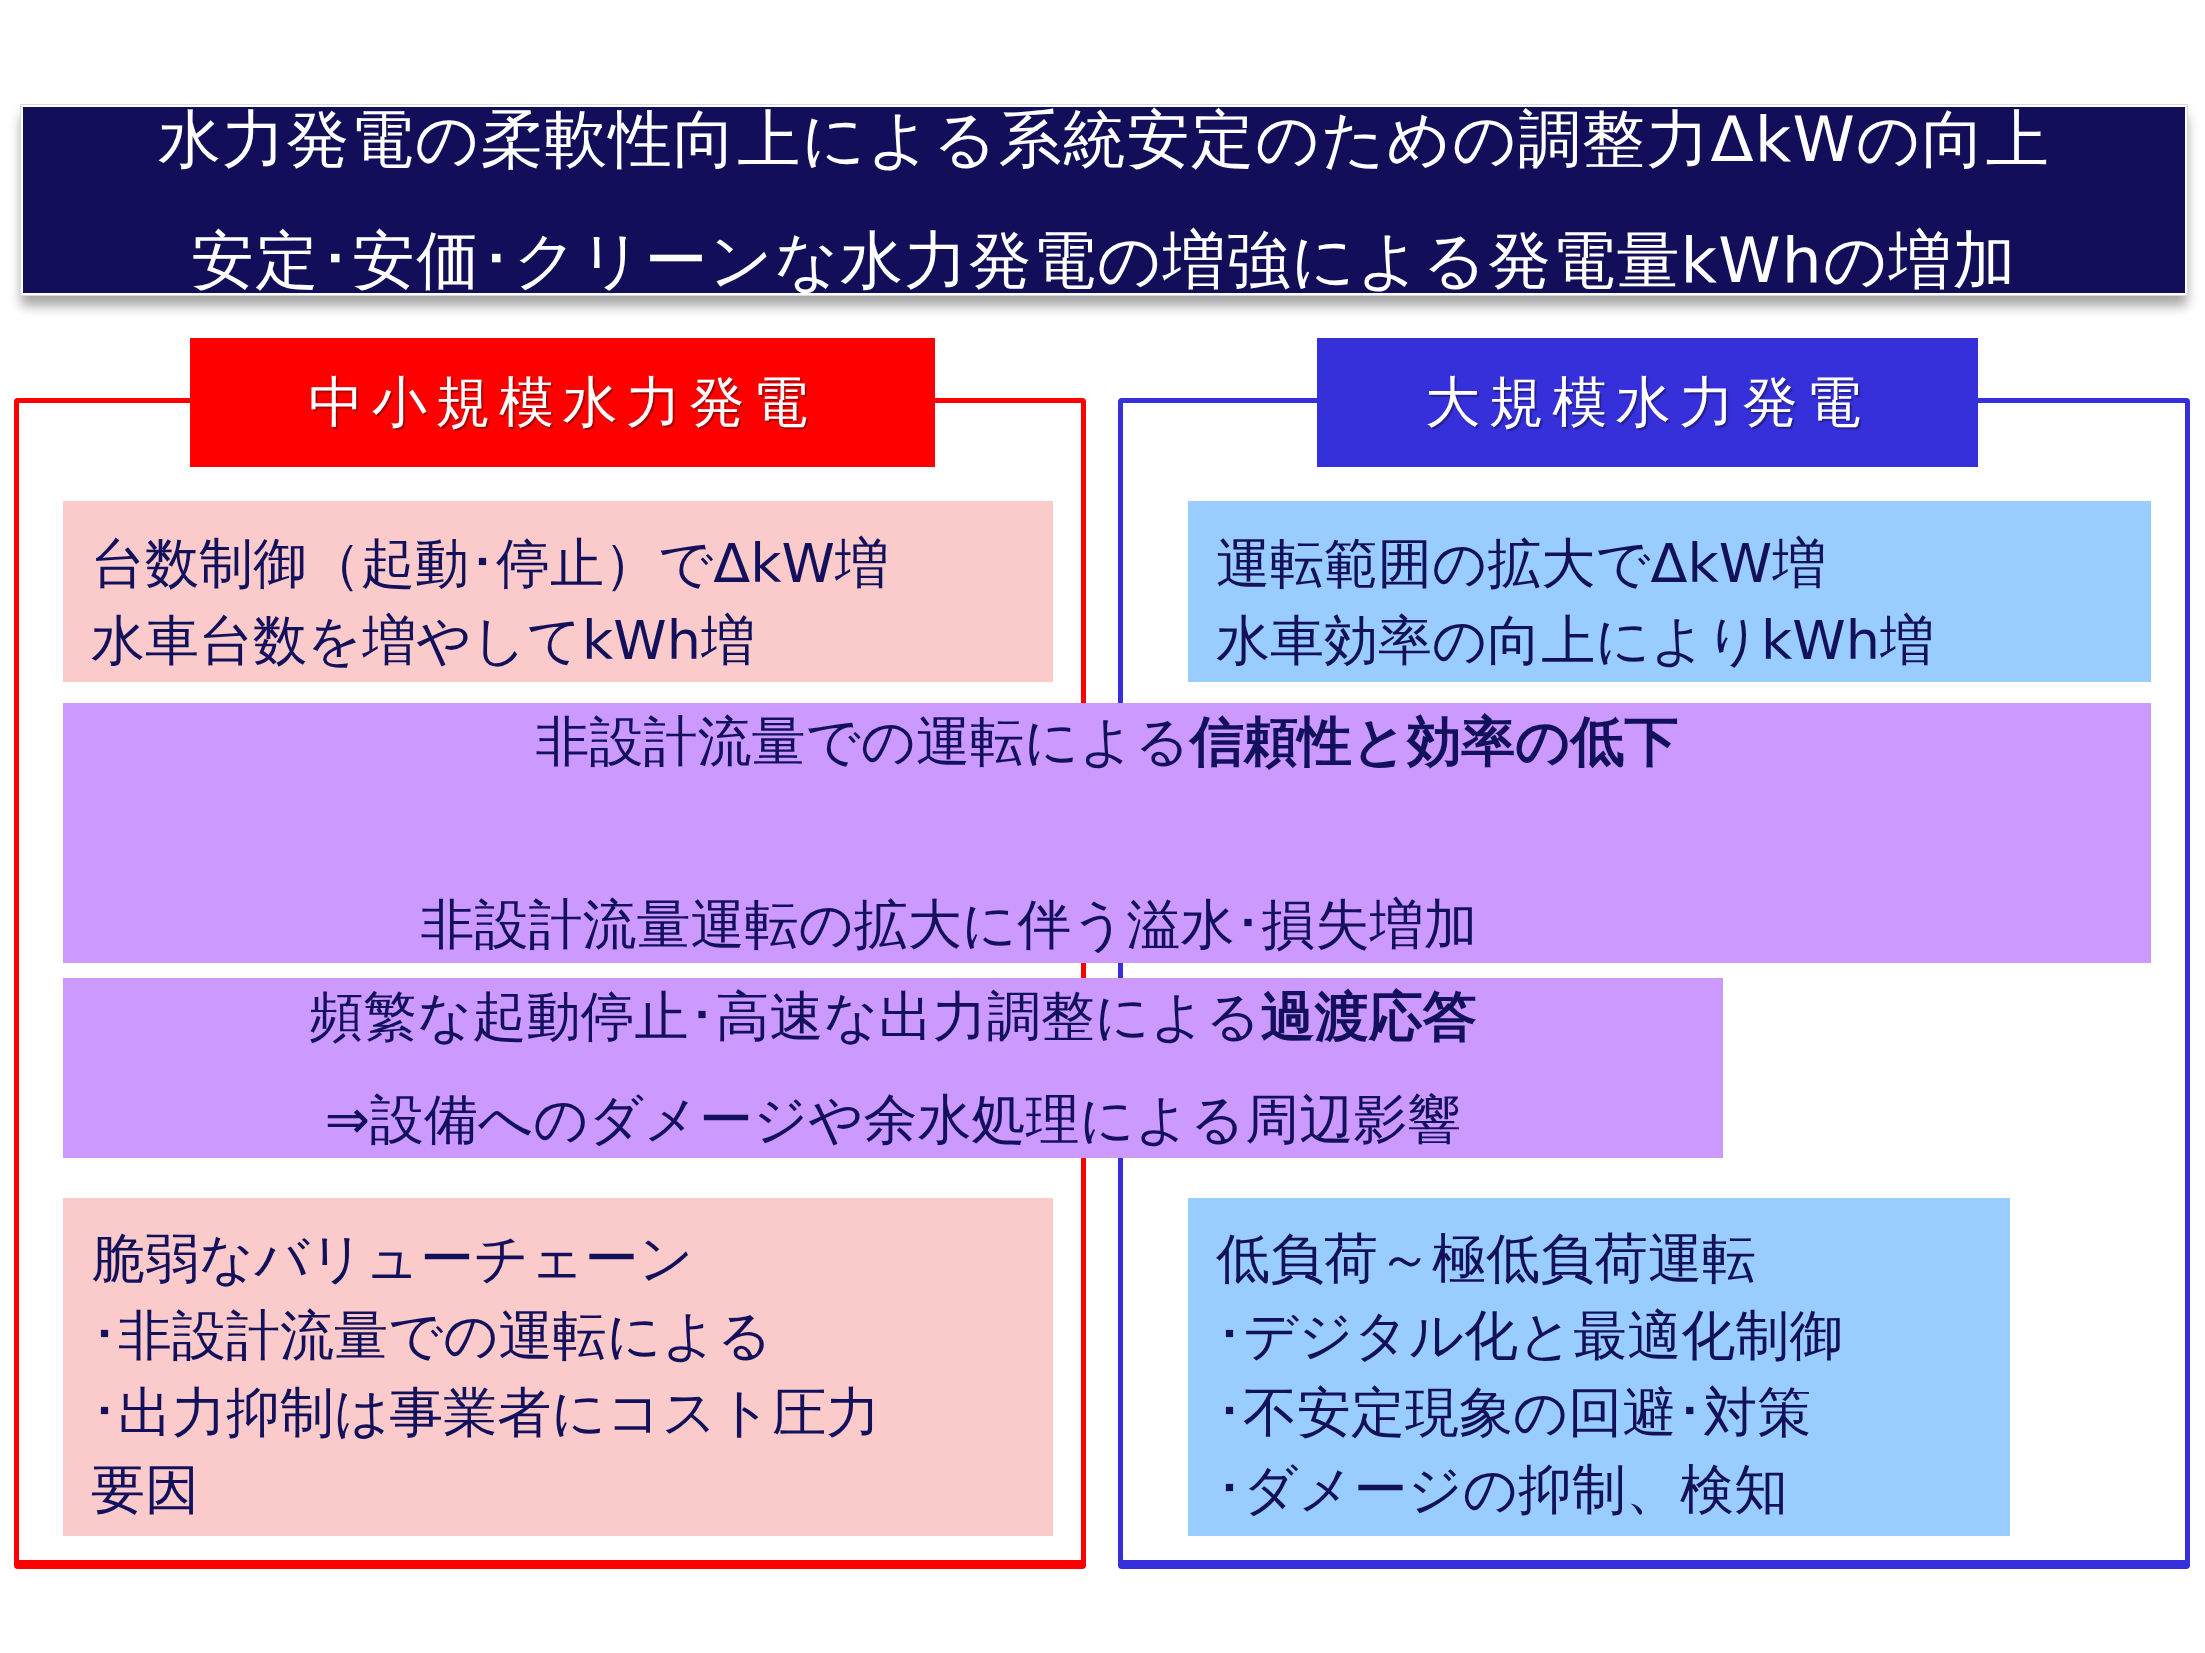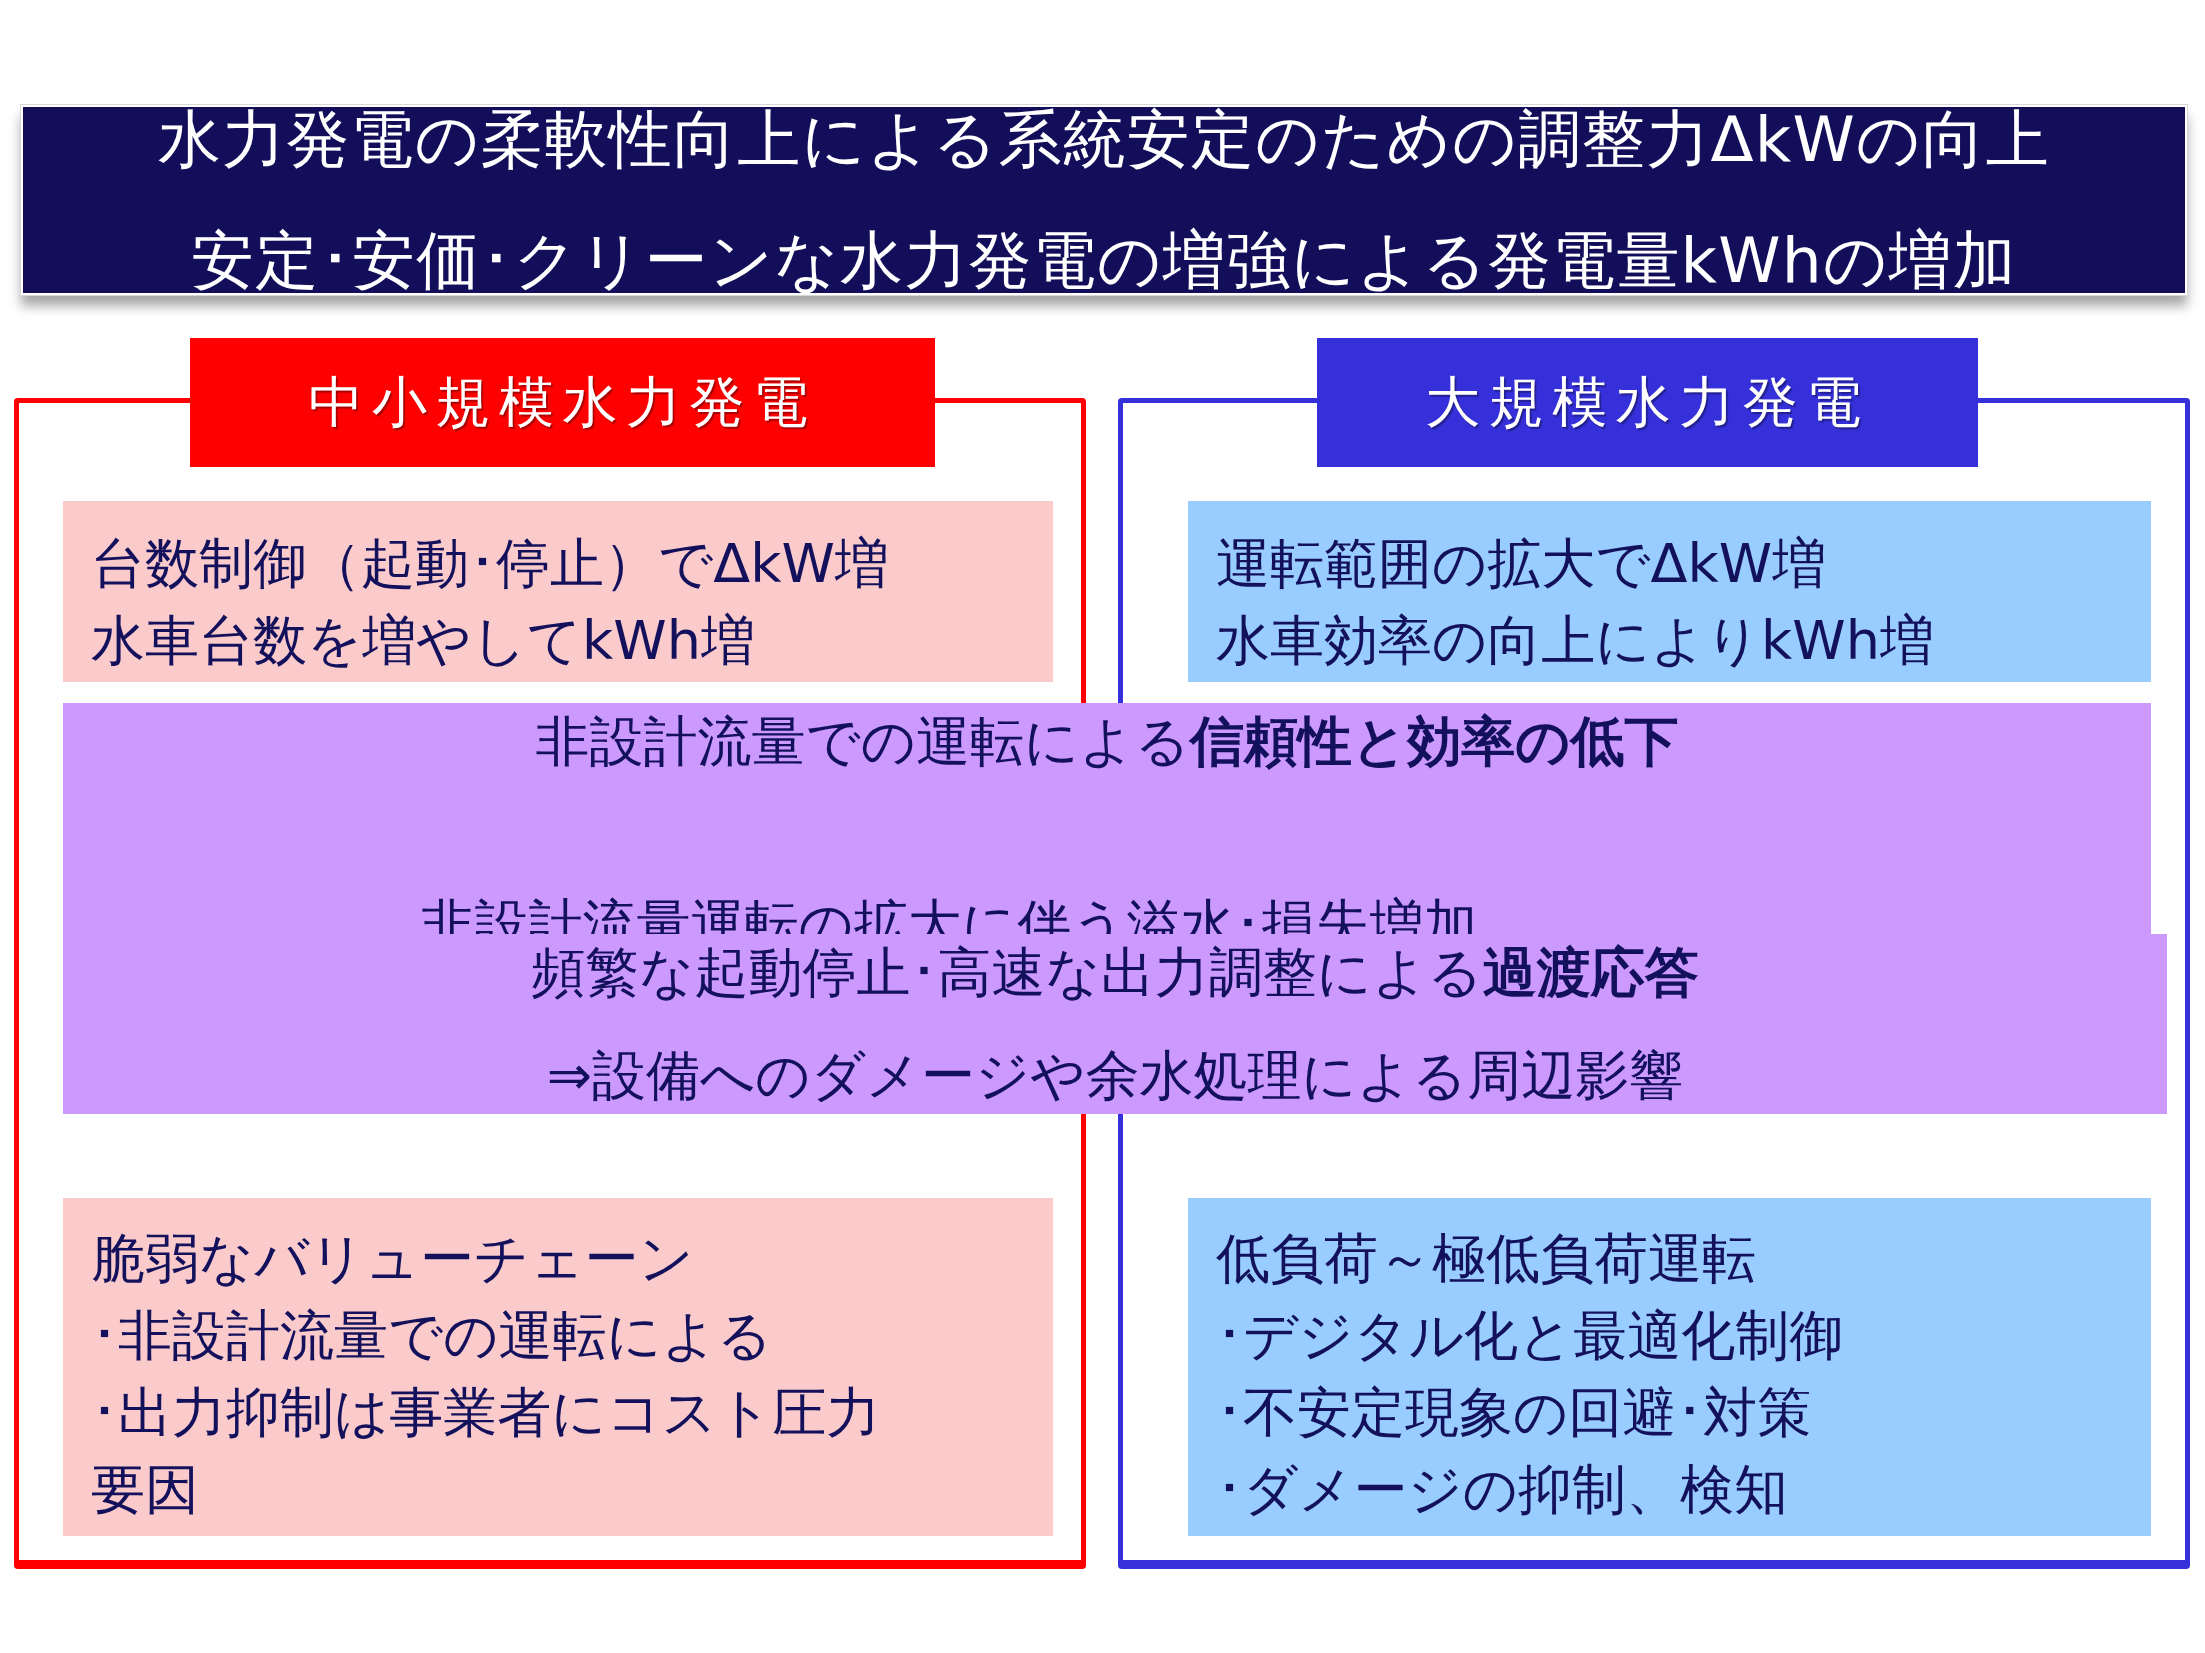--- a/index.html
+++ b/index.html
@@ -19,23 +19,23 @@
            text-shadow:1.8px 1.8px 1.2px rgba(0,0,0,0.35); }
   #label-left { left:190px; top:338px; width:745px; height:129px; background:#ff0000; }
   #label-right { left:1317px; top:338px; width:661px; height:129px; background:#3530d9; }
   .box { padding:24px 17px 0 28px; font-size:54px; line-height:77px; white-space:nowrap; }
   .pink { background:#fbcbcb; }
   .sky { background:#99ccff; }
   .purple { background:#cc99ff; display:flex; flex-direction:column; align-items:center; justify-content:space-between; padding:0; }
   #box-left-top { left:63px; top:501px; width:990px; height:181px; }
   #box-right-top { left:1188px; top:501px; width:963px; height:181px; }
   #box-purple-1 { left:63px; top:703px; width:2088px; height:260px; }
-  #box-purple-2 { left:63px; top:934px; width:2104px; height:180px; }
+  #box-purple-2 { left:63px; top:978px; width:1660px; height:180px; }
   #box-left-bottom { left:63px; top:1198px; width:990px; height:338px; padding-top:22px; }
-  #box-right-bottom { left:1188px; top:1198px; width:963px; height:338px; padding-top:22px; }
+  #box-right-bottom { left:1188px; top:1198px; width:822px; height:338px; padding-top:22px; }
   .purple .pline { font-size:54px; line-height:77px; white-space:nowrap; }
   .bold { font-weight:bold; }
 </style>
 </head>
 <body>
 
 <div id="title-bar" class="abs">
   <div class="line">水力発電の柔軟性向上による系統安定のための調整力ΔkWの向上</div>
   <div class="line">安定･安価･クリーンな水力発電の増強による発電量kWhの増加</div>
 </div>

